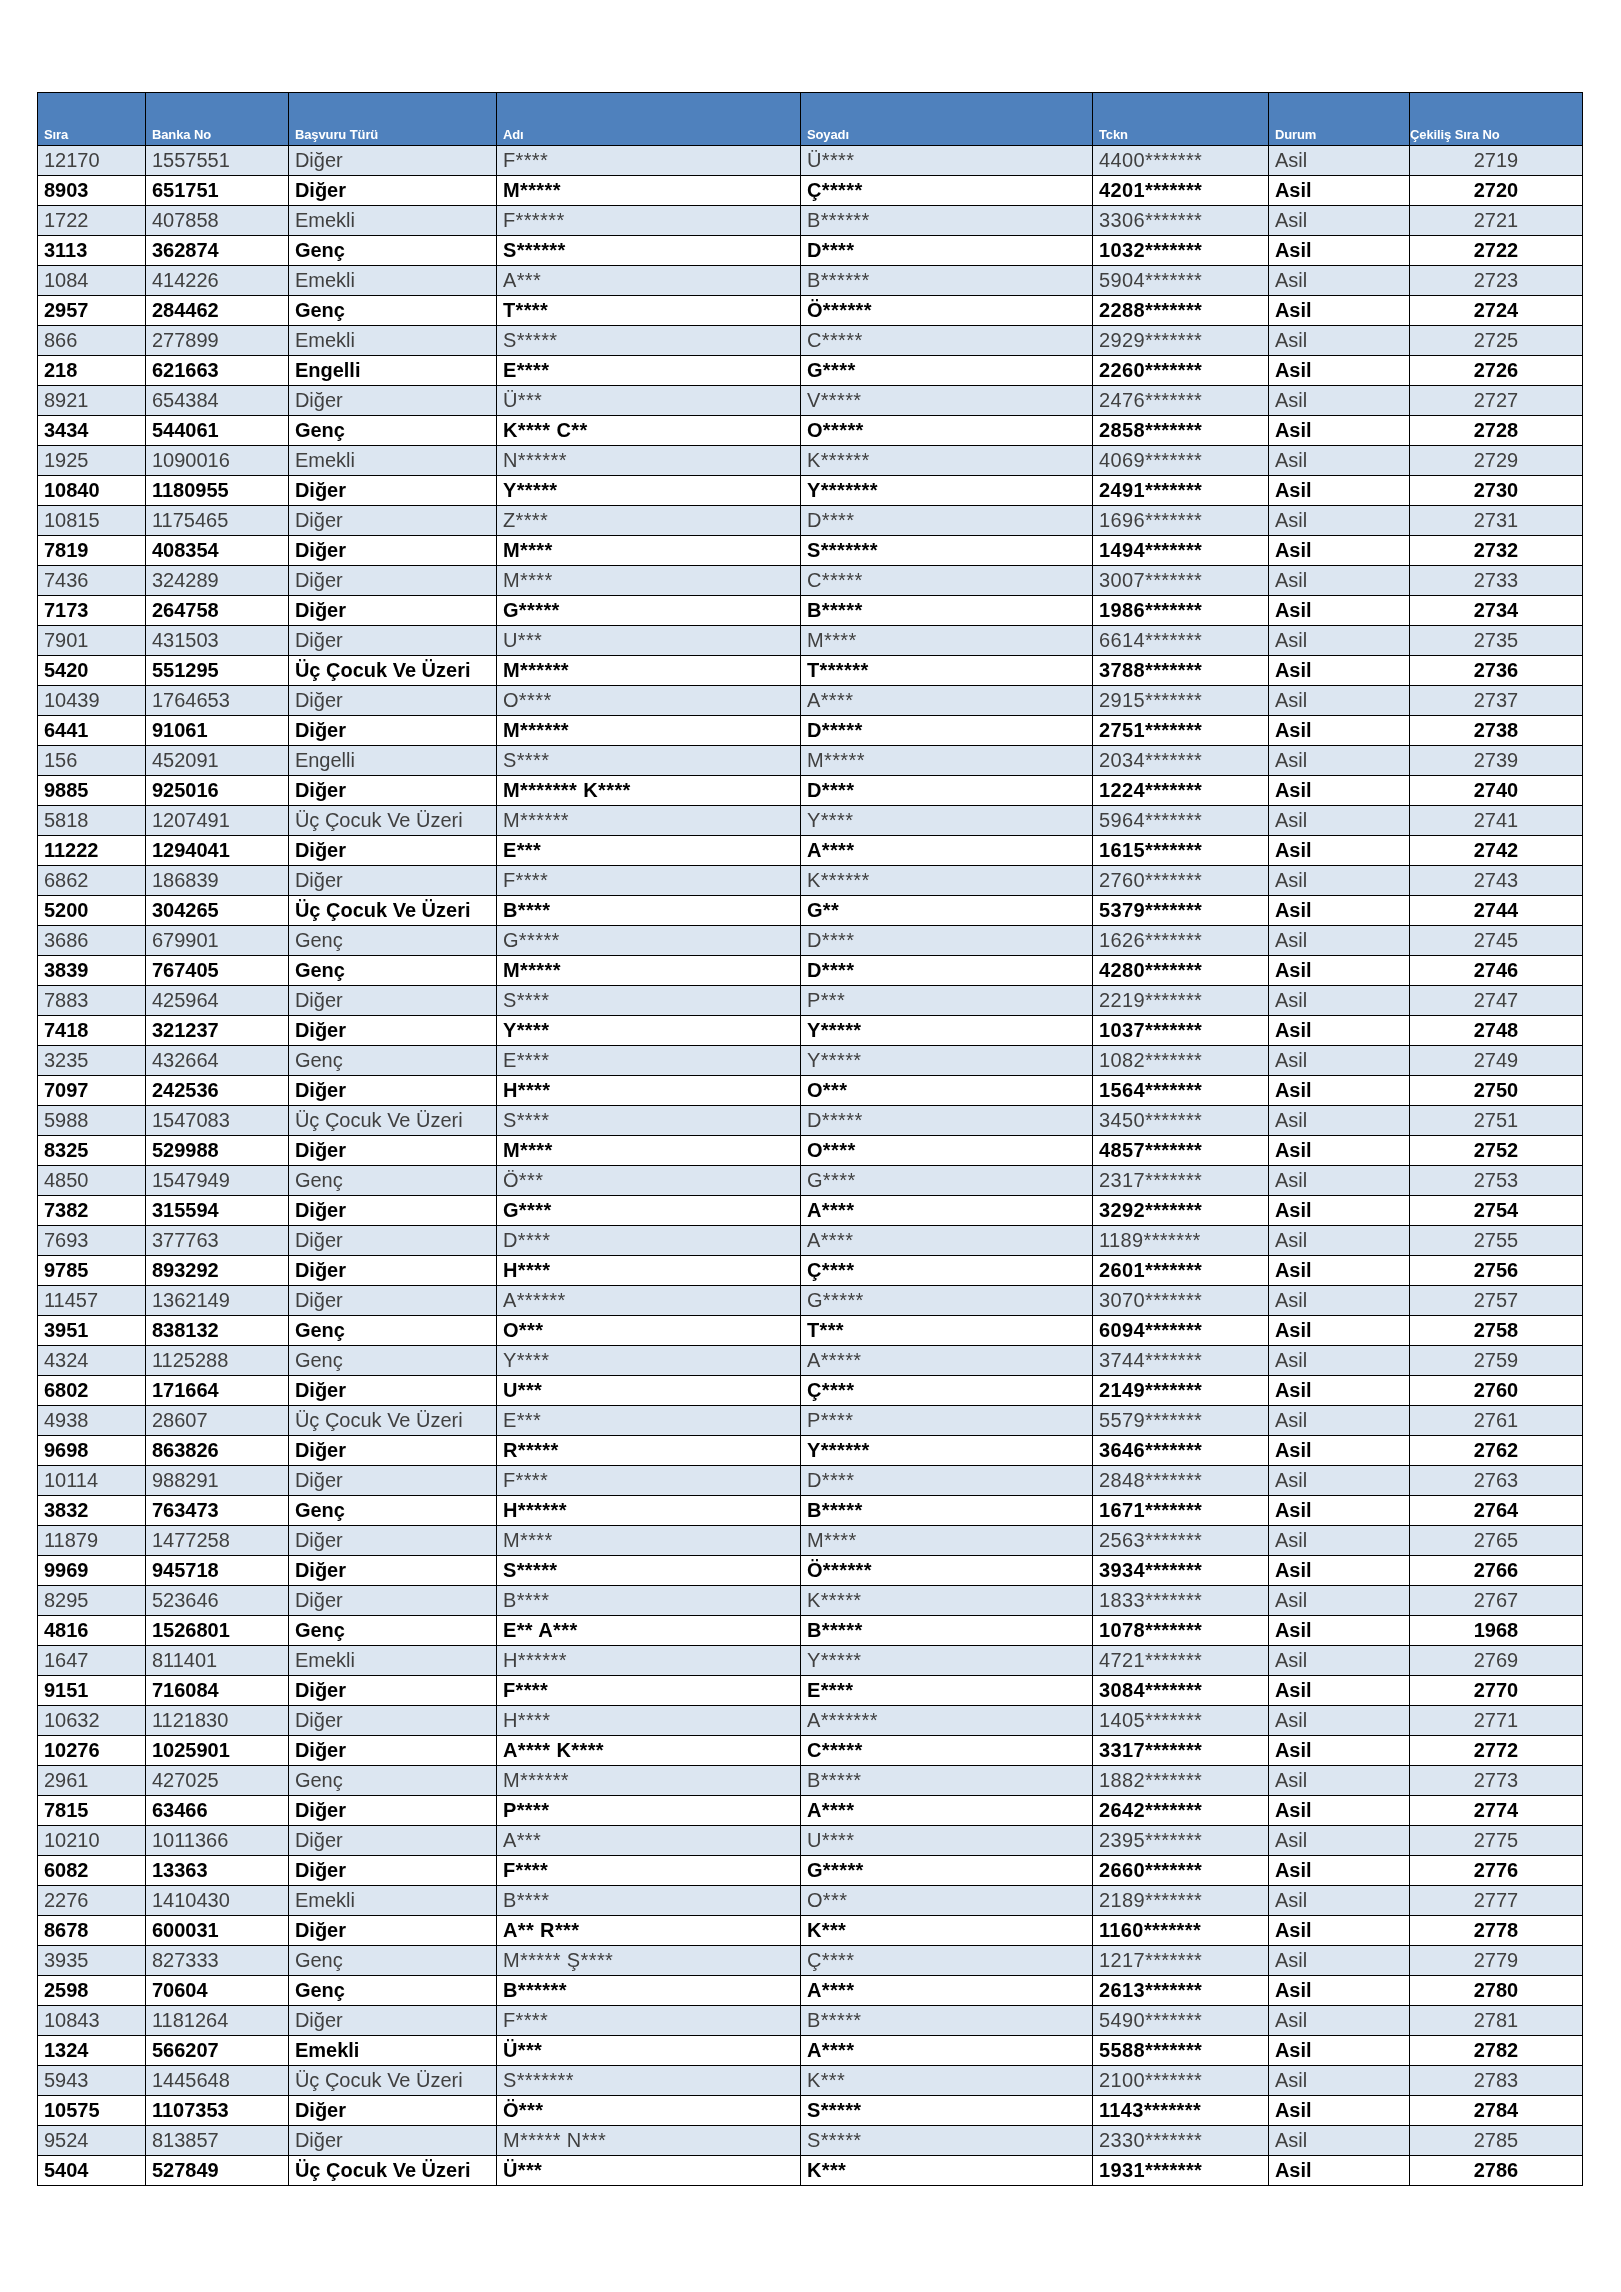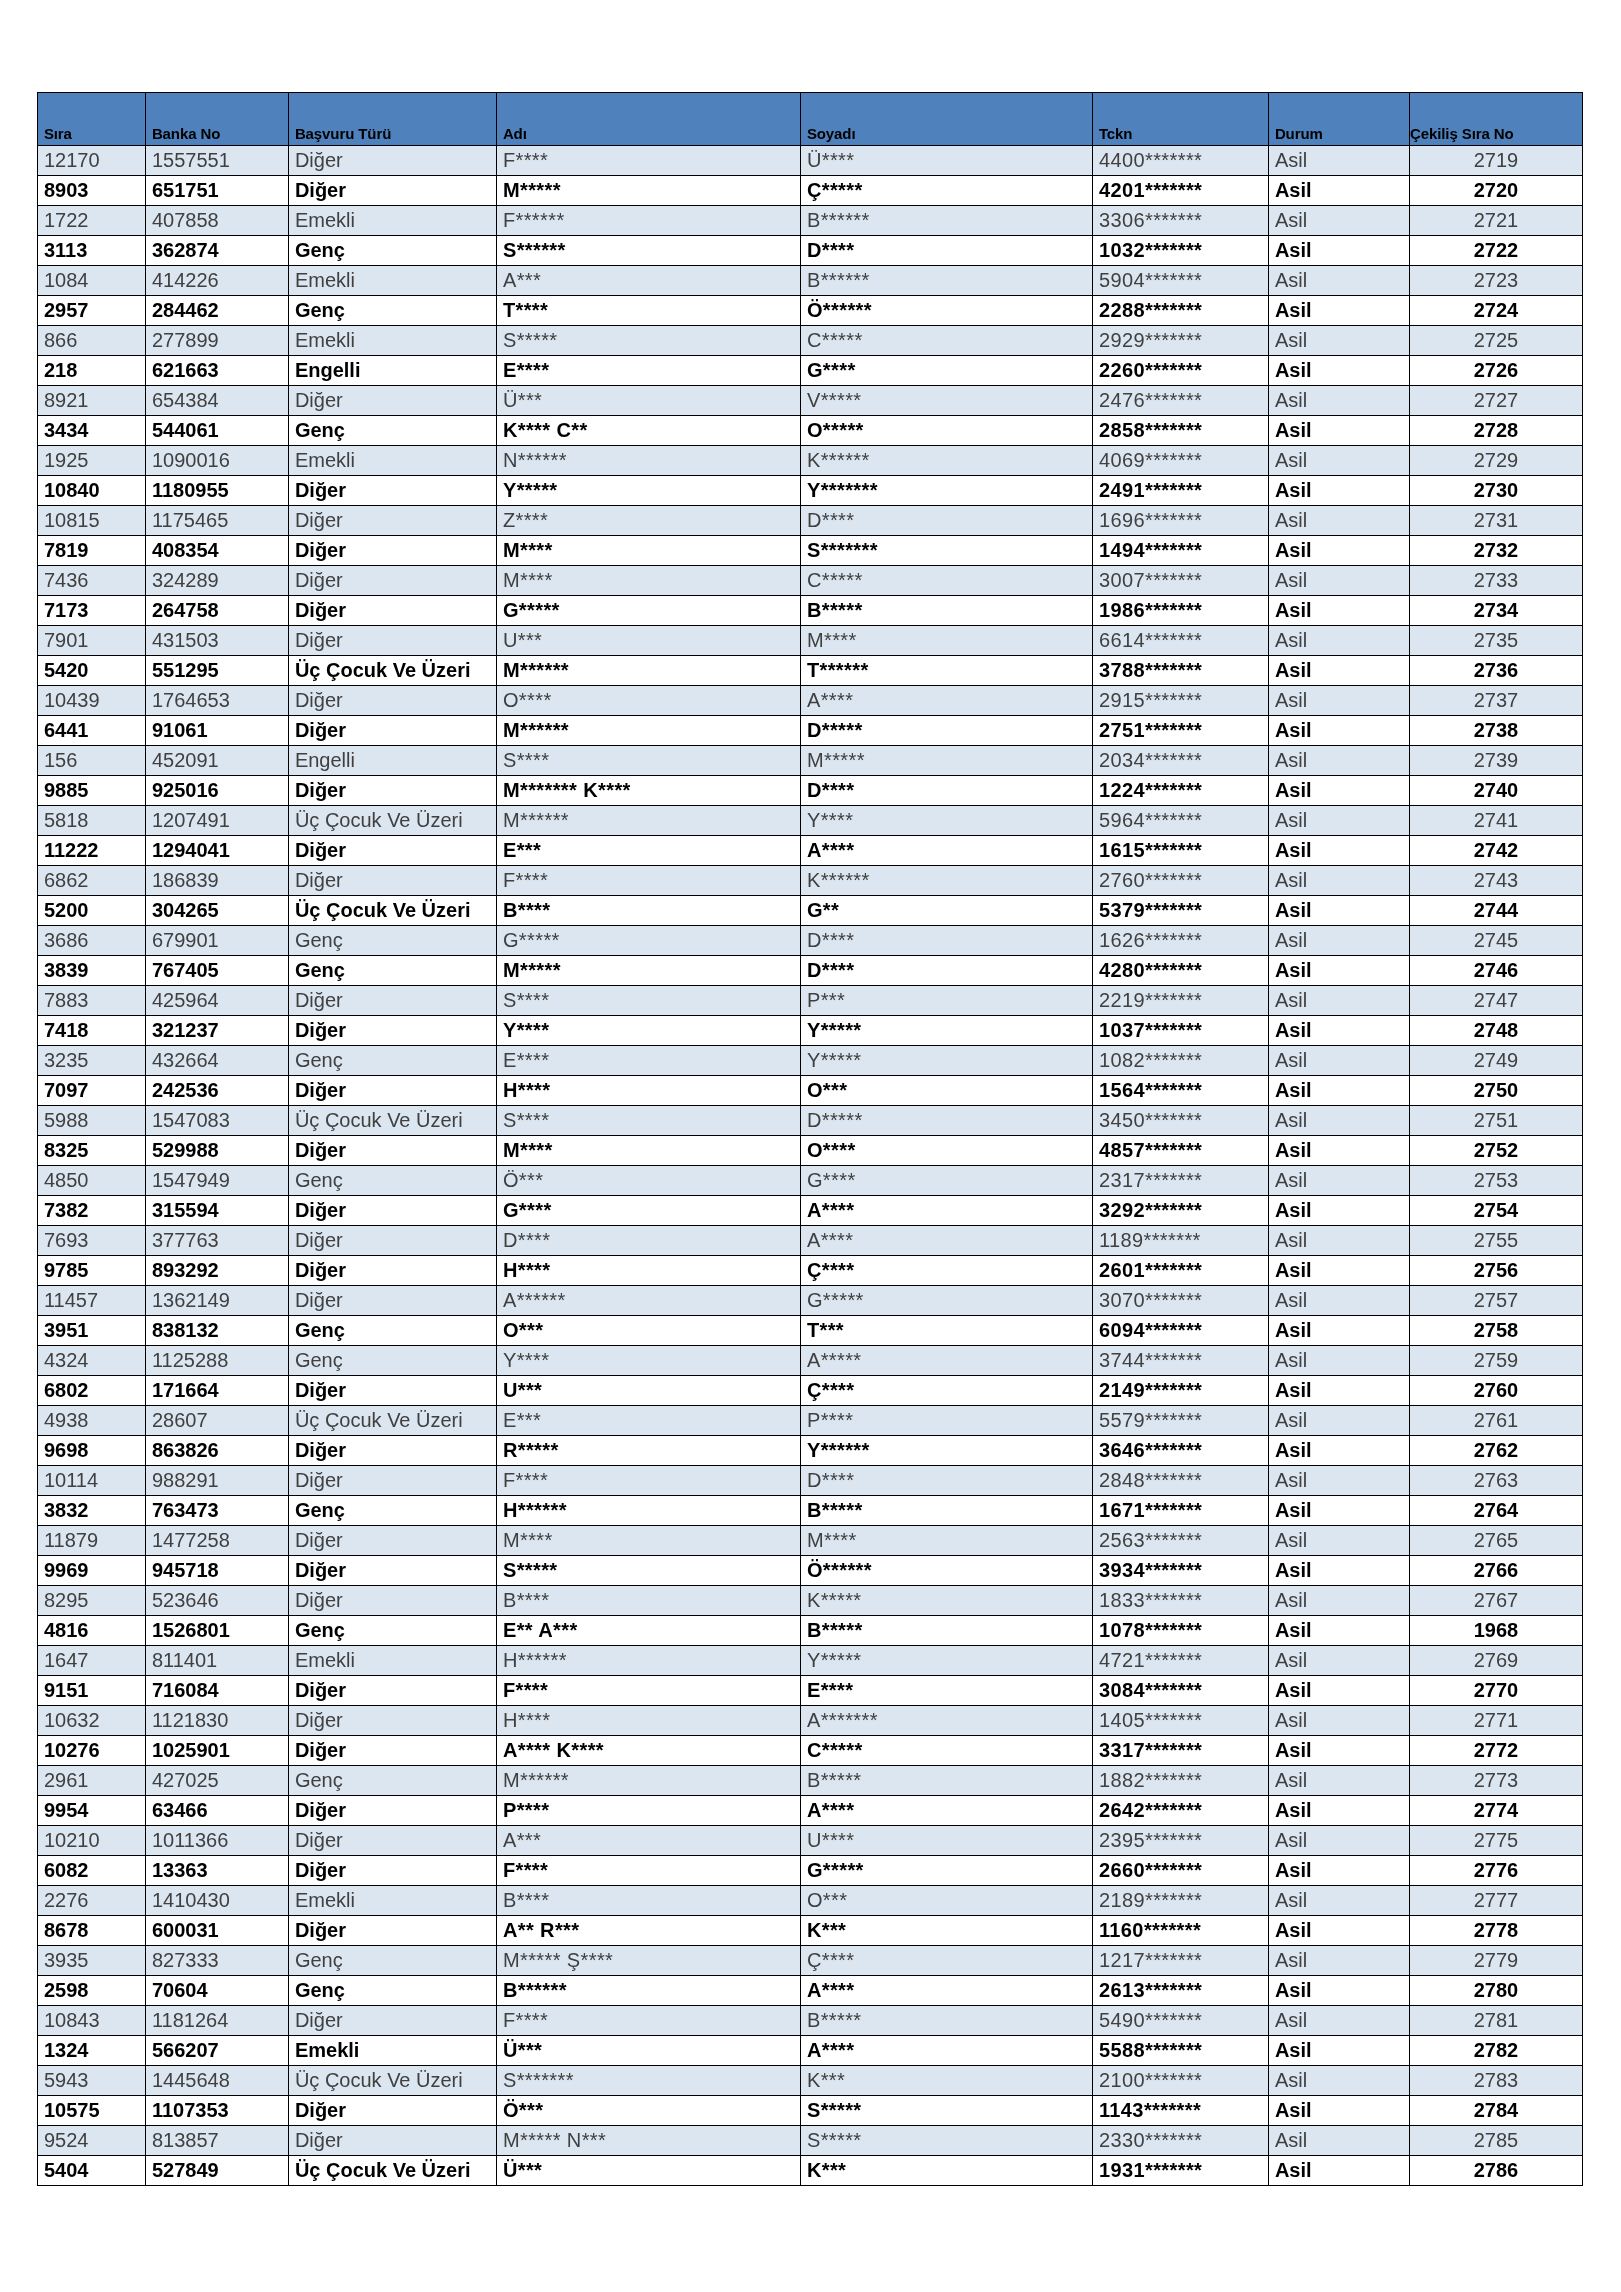--- a/index.html
+++ b/index.html
@@ -30,28 +30,28 @@
   table.lottery col.c-banka      { width: 143px; }
   table.lottery col.c-basvuru    { width: 208px; }
   table.lottery col.c-adi        { width: 304px; }
   table.lottery col.c-soyadi     { width: 292px; }
   table.lottery col.c-tckn       { width: 176px; }
   table.lottery col.c-durum      { width: 141px; }
   table.lottery col.c-cekilis    { width: 173px; }
 
   thead th {
     background: #4f81bd;
-    color: #000000;
+    color: #ffffff;
     font-weight: bold;
     text-align: left;
     vertical-align: bottom;
     height: 49px;
     padding: 0 0 2.9px 5.9px;
     border: 1.6px solid #000000;
-    font-size: 15px;
+    font-size: 13px;
     letter-spacing: -0.1px;
     white-space: nowrap;
   }
   thead th.center { text-align: left; padding-left: 0; }
 
   tbody td {
     height: 29px;
     padding: 0 3.9px 0 5.9px;
     border: 1.4px solid #000000;
     vertical-align: middle;
@@ -636,21 +636,21 @@
           <td>2961</td>
           <td>427025</td>
           <td>Genç</td>
           <td class="stars">M******</td>
           <td class="stars">B*****</td>
           <td class="stars">1882*******</td>
           <td>Asil</td>
           <td class="center">2773</td>
         </tr>
         <tr class="even">
-          <td>9954</td>
+          <td>7815</td>
           <td>63466</td>
           <td>Diğer</td>
           <td class="stars">P****</td>
           <td class="stars">A****</td>
           <td class="stars">2642*******</td>
           <td>Asil</td>
           <td class="center">2774</td>
         </tr>
         <tr class="odd">
           <td>10210</td>

